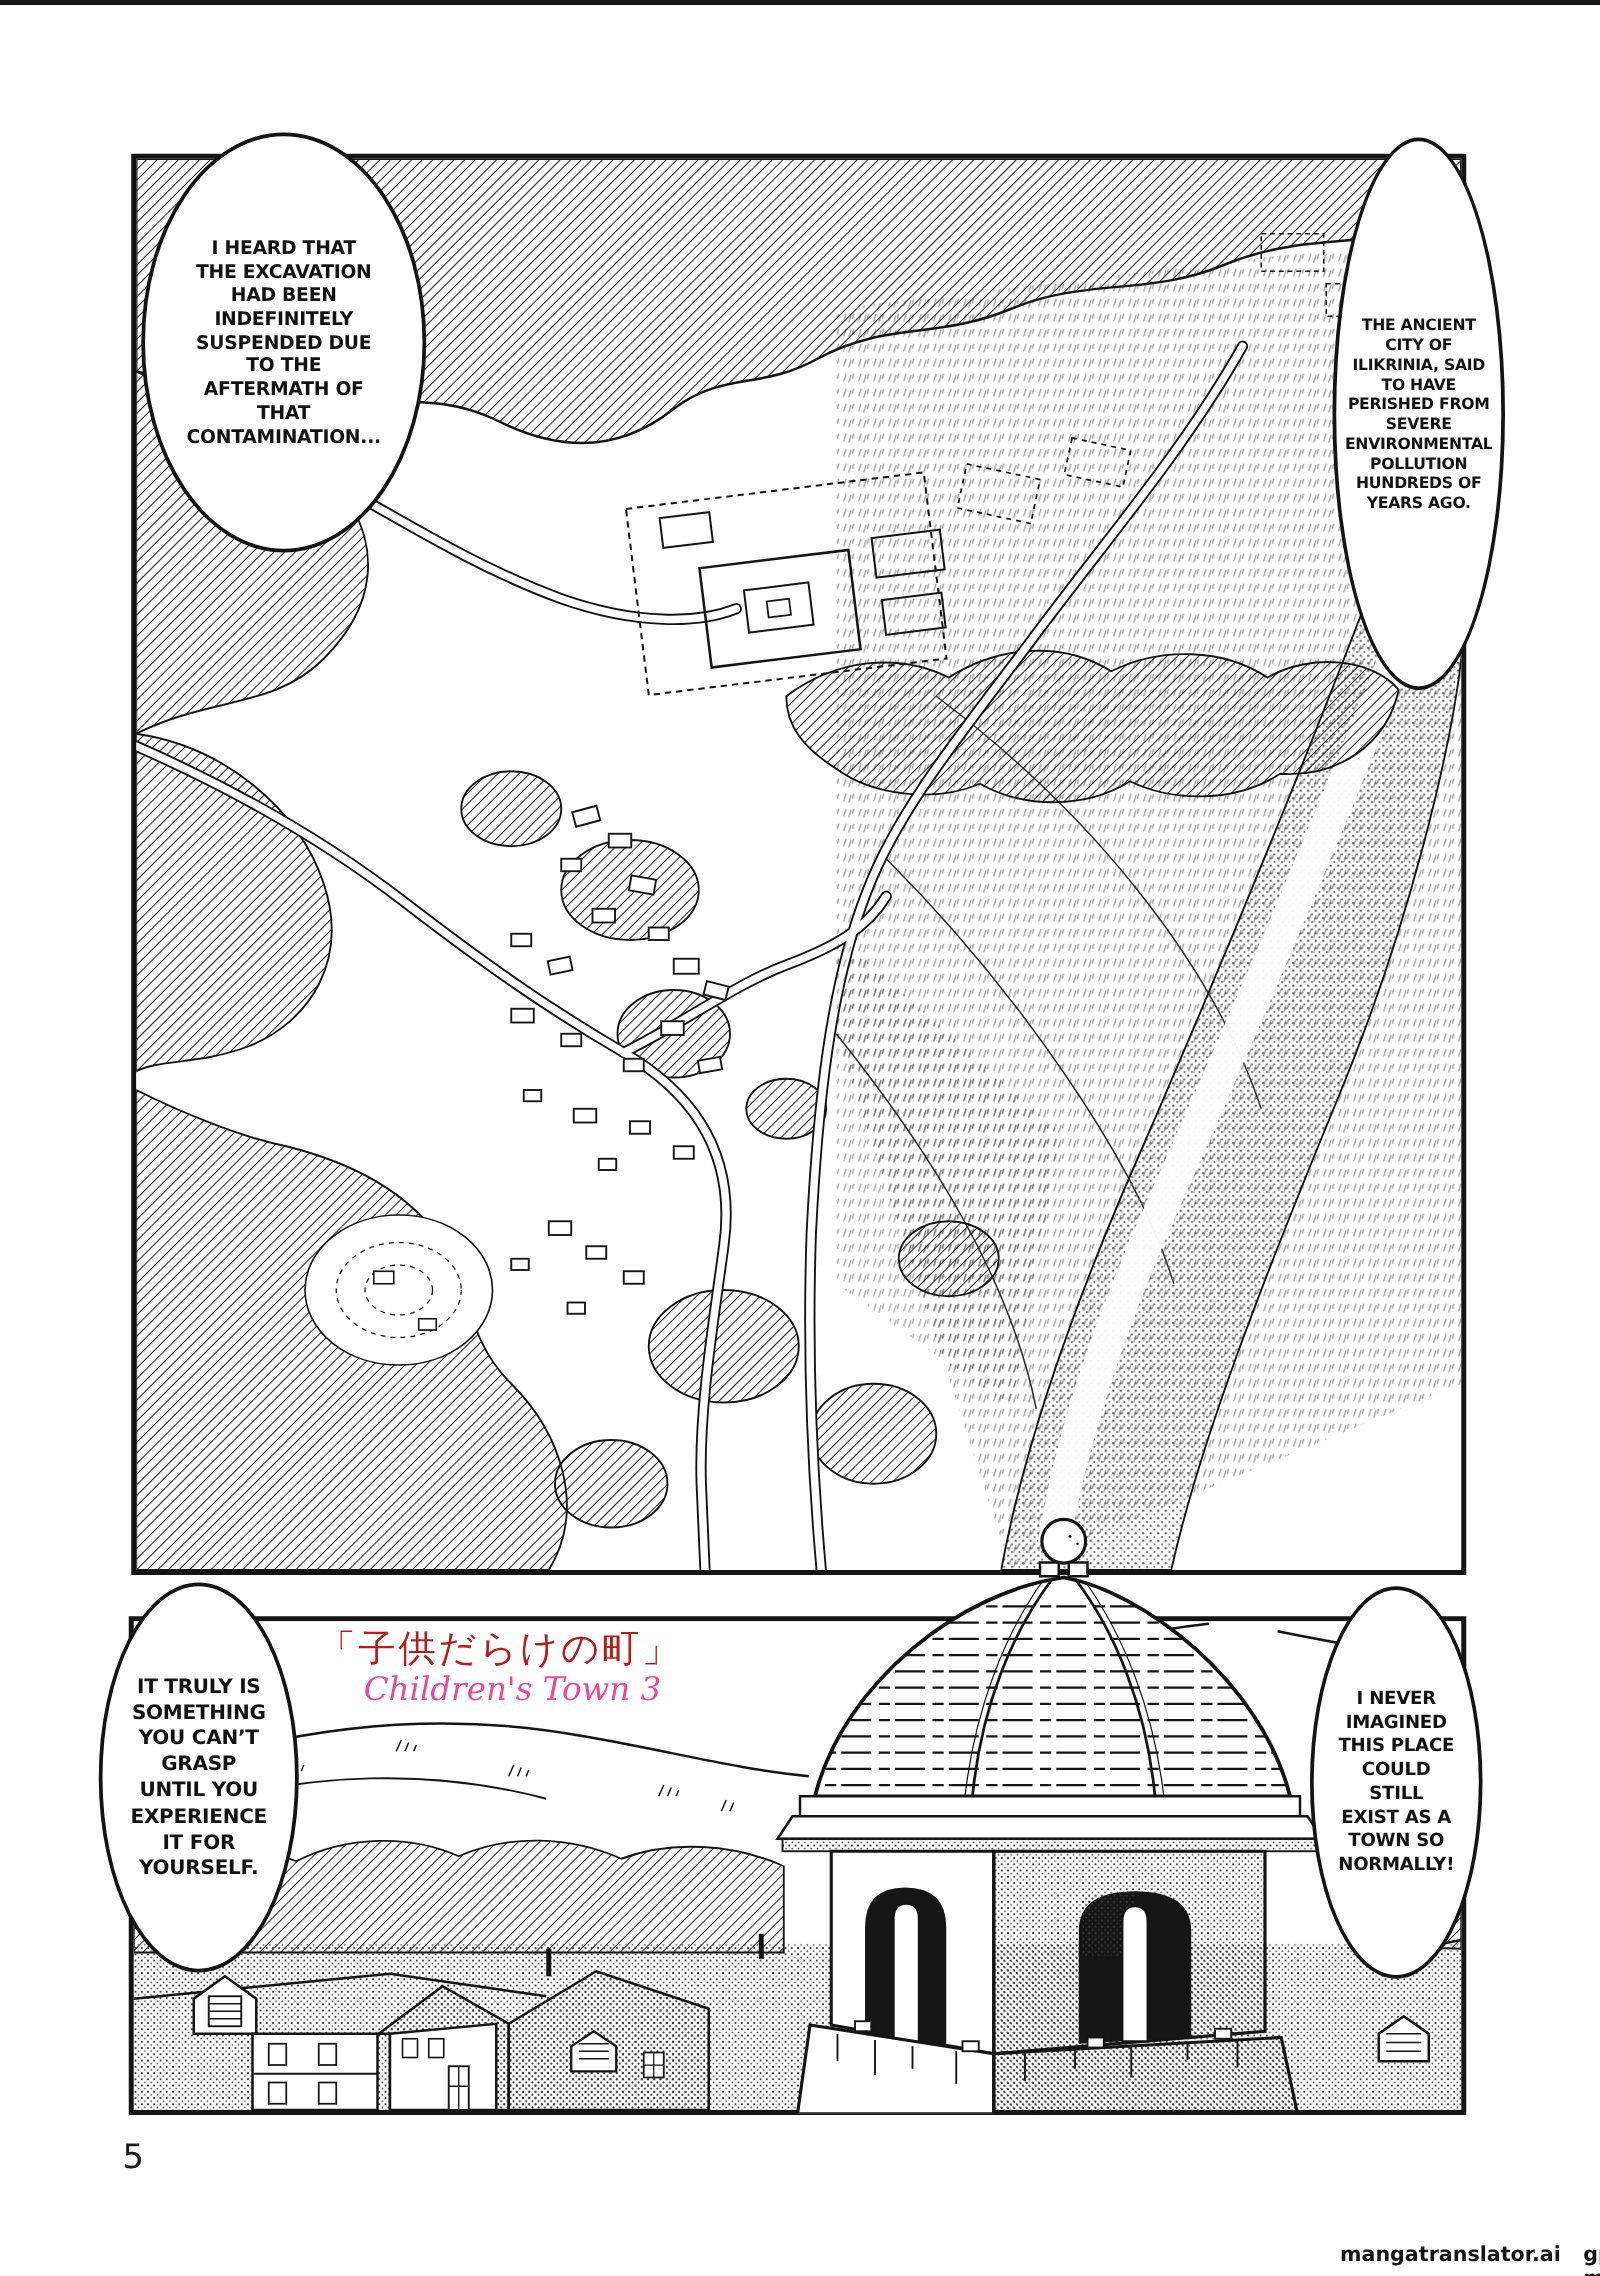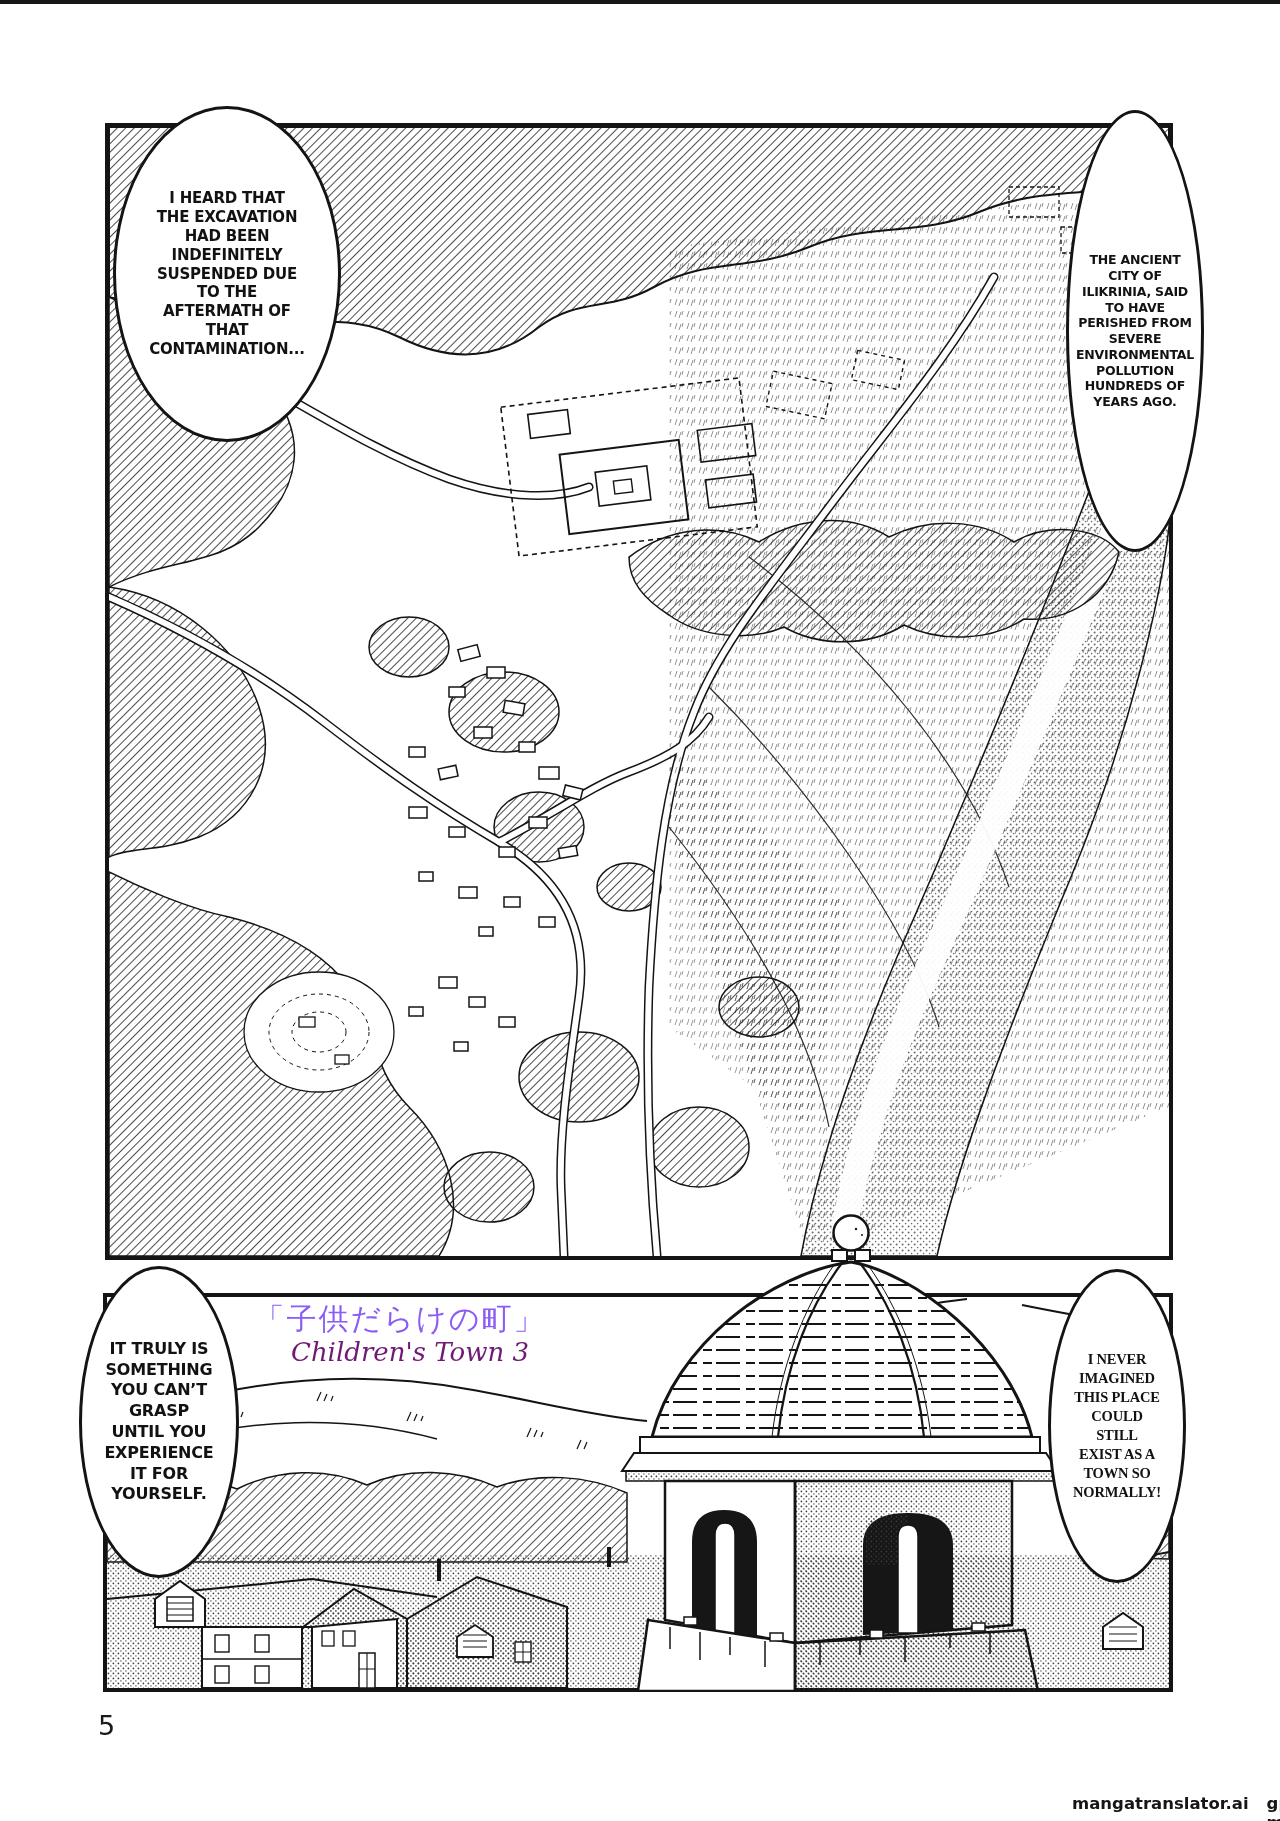--- a/index.html
+++ b/index.html
@@ -9,25 +9,25 @@
   .panel{position:absolute;background:#fff;border:4px solid #141414;box-sizing:border-box;}
   .panel svg{position:absolute;left:0;top:0;width:100%;height:100%;}
   #panel-aerial{left:105px;top:123px;width:1068px;height:1137px;}
   #panel-town{left:103px;top:1293px;width:1070px;height:399px;}
   .bubble{position:absolute;background:#fff;border:3px solid #141414;border-radius:50%;
           display:flex;align-items:center;justify-content:center;text-align:center;
           font-weight:bold;white-space:pre-line;z-index:30;letter-spacing:-0.2px;line-height:1.26;}
   #bubble-tl{left:113px;top:106px;width:222px;height:330px;font-size:15px;}
   #bubble-tr{left:1066px;top:110px;width:132px;height:436px;font-size:12.5px;}
   #bubble-bl{left:79px;top:1266px;width:154px;height:306px;font-size:16px;line-height:1.3;}
-  #bubble-br{left:1048px;top:1269px;width:132px;height:308px;font-size:14.5px;line-height:1.32;font-family:Liberation Serif, serif;}
+  #bubble-br{left:1048px;top:1269px;width:132px;height:308px;font-size:14.5px;line-height:1.32;}
   .jp-title{position:absolute;left:240px;top:1299px;width:320px;text-align:center;z-index:20;
-            font-family:"Liberation Serif","DejaVu Serif",serif;font-size:30px;letter-spacing:2px;color:#8b5cf6;}
+            font-family:"Liberation Serif","DejaVu Serif",serif;font-size:30px;letter-spacing:2px;color:#b91c1c;}
   .en-title{position:absolute;left:260px;top:1337px;width:300px;text-align:center;z-index:20;
-            font-family:"DejaVu Serif","Liberation Serif",serif;font-style:italic;font-size:26px;color:#701a75;}
+            font-family:"DejaVu Serif","Liberation Serif",serif;font-style:italic;font-size:26px;color:#ec4899;}
   #tower-overlay{position:absolute;left:620px;top:1205px;width:435px;height:486px;z-index:15;}
   .page-number{position:absolute;left:98px;top:1710px;font-size:27px;color:#1a1a1a;z-index:5;}
   .watermark{position:absolute;left:1072px;top:1794px;display:flex;gap:18px;z-index:5;
              font-size:16.5px;font-weight:bold;color:#161616;}
 </style>
 </head>
 <body>
 
 <div class="page">
   <div class="top-edge"></div>

